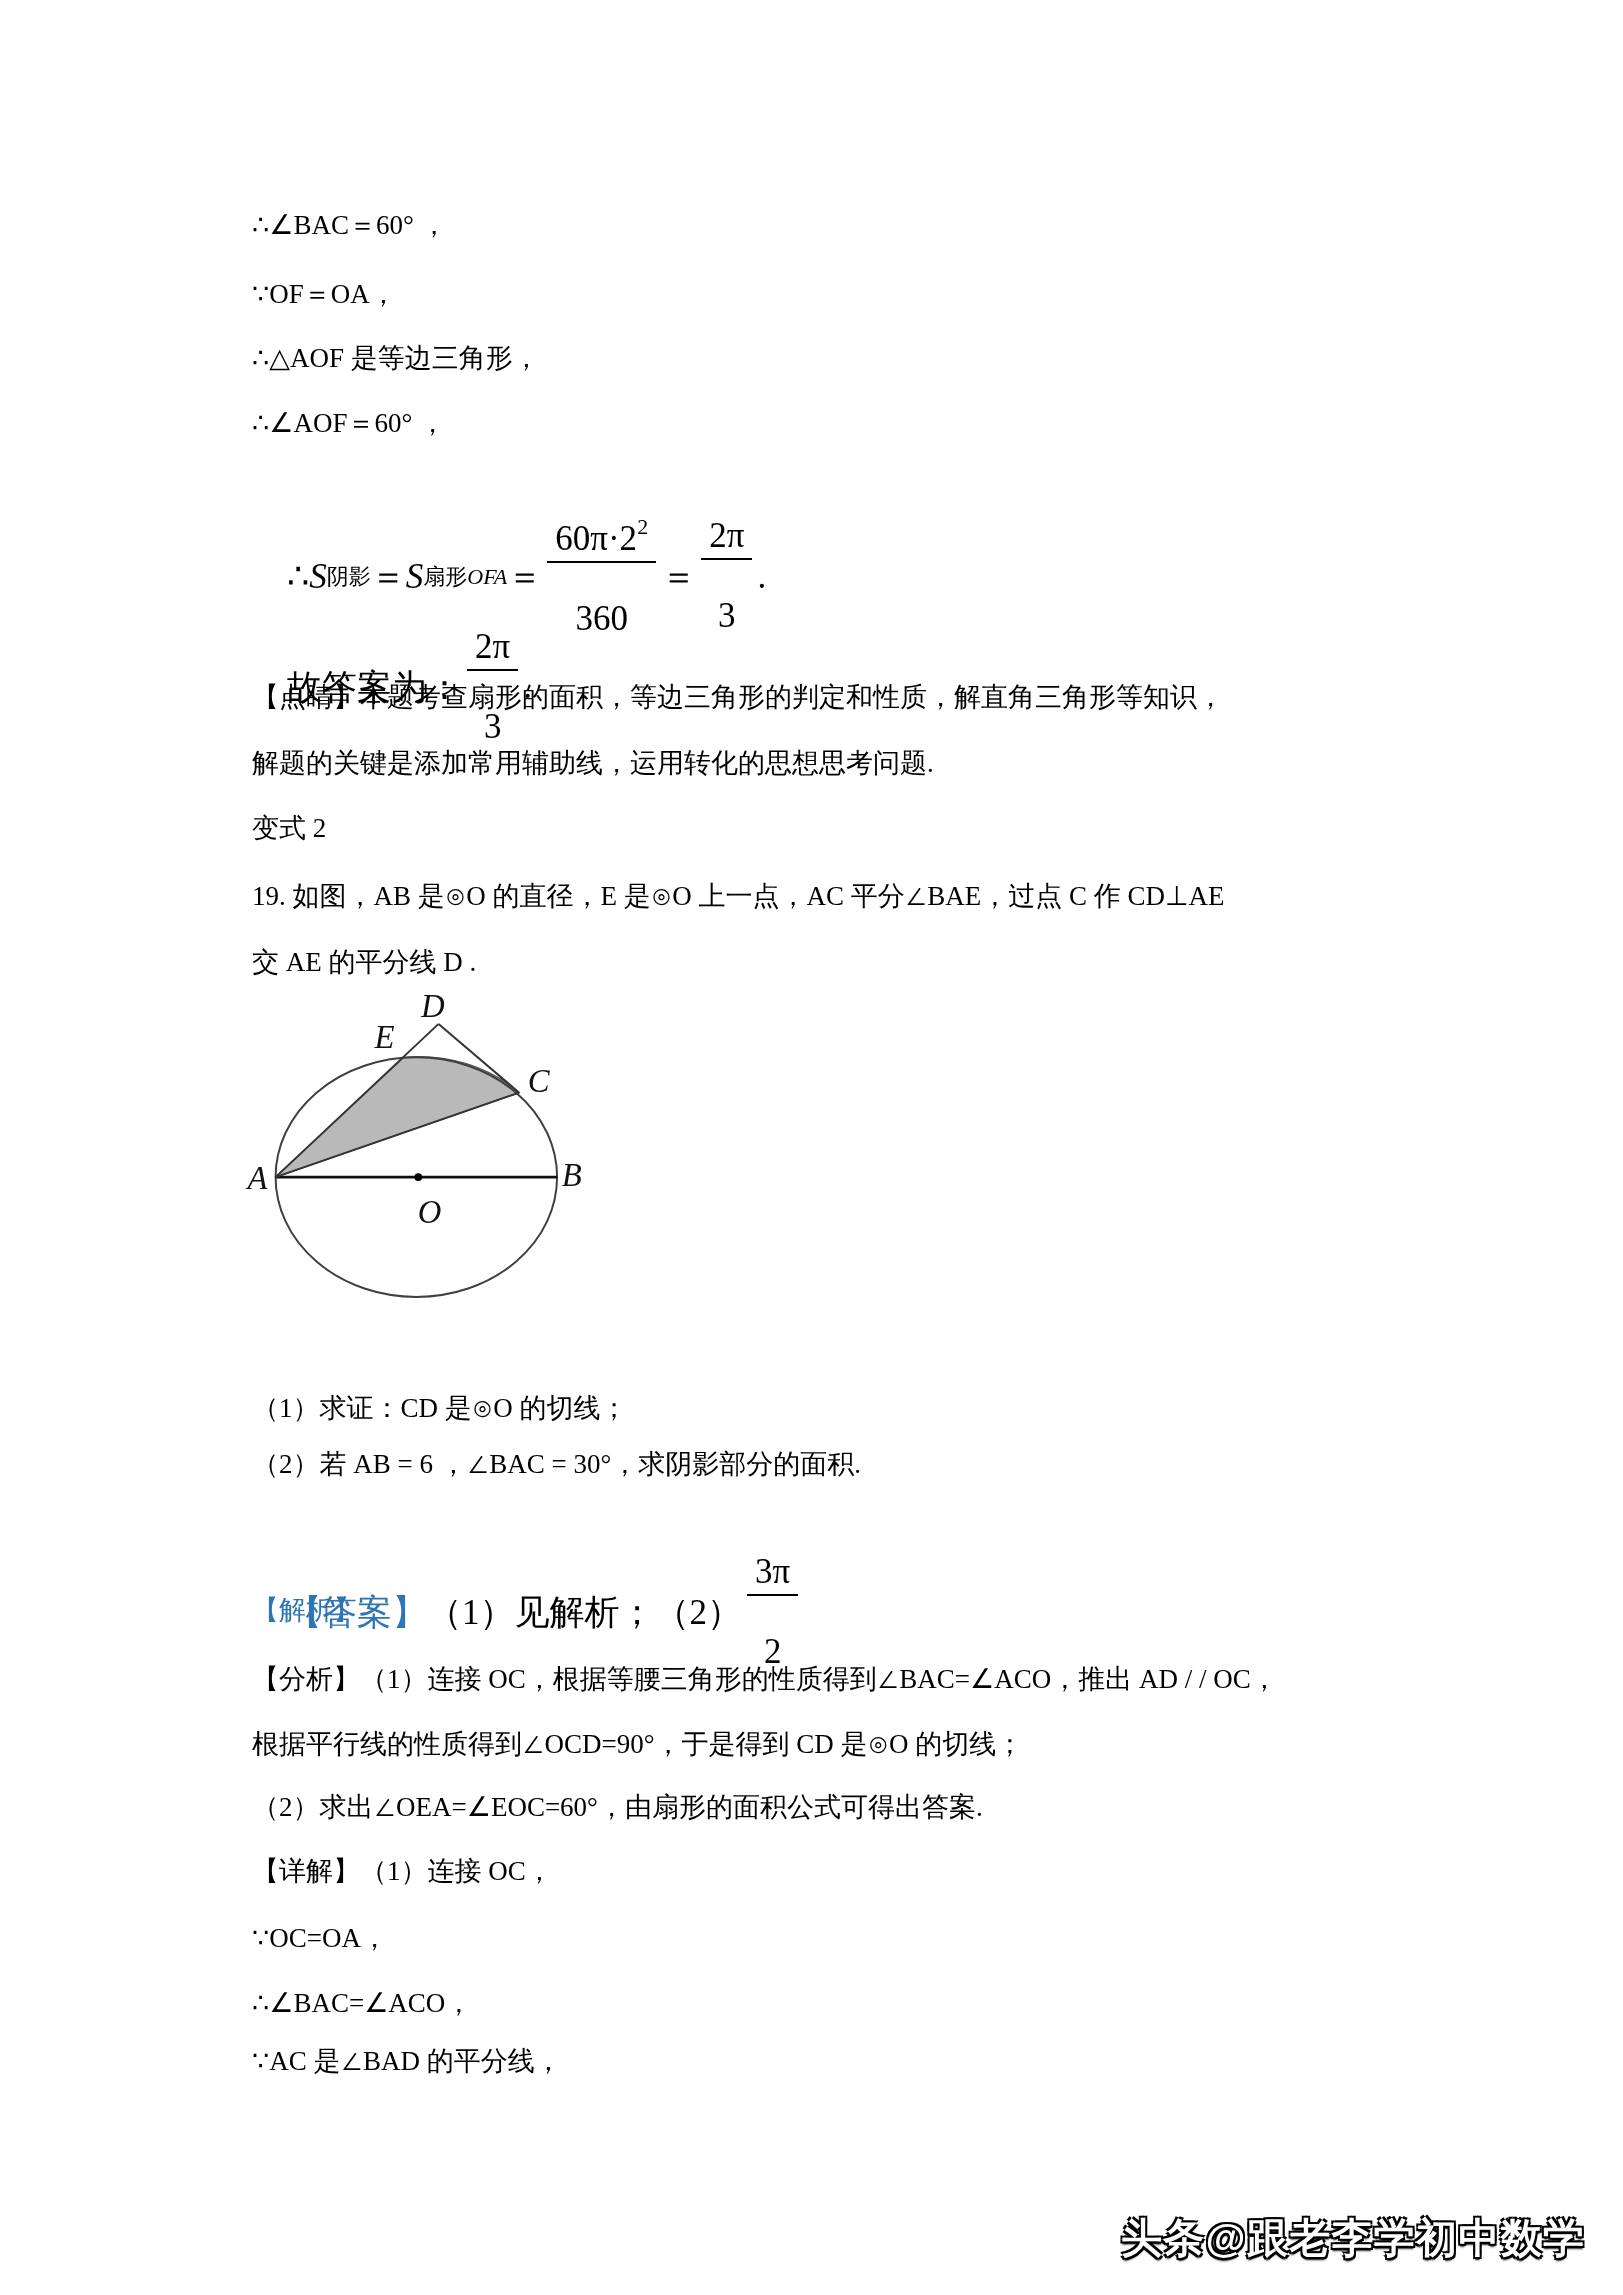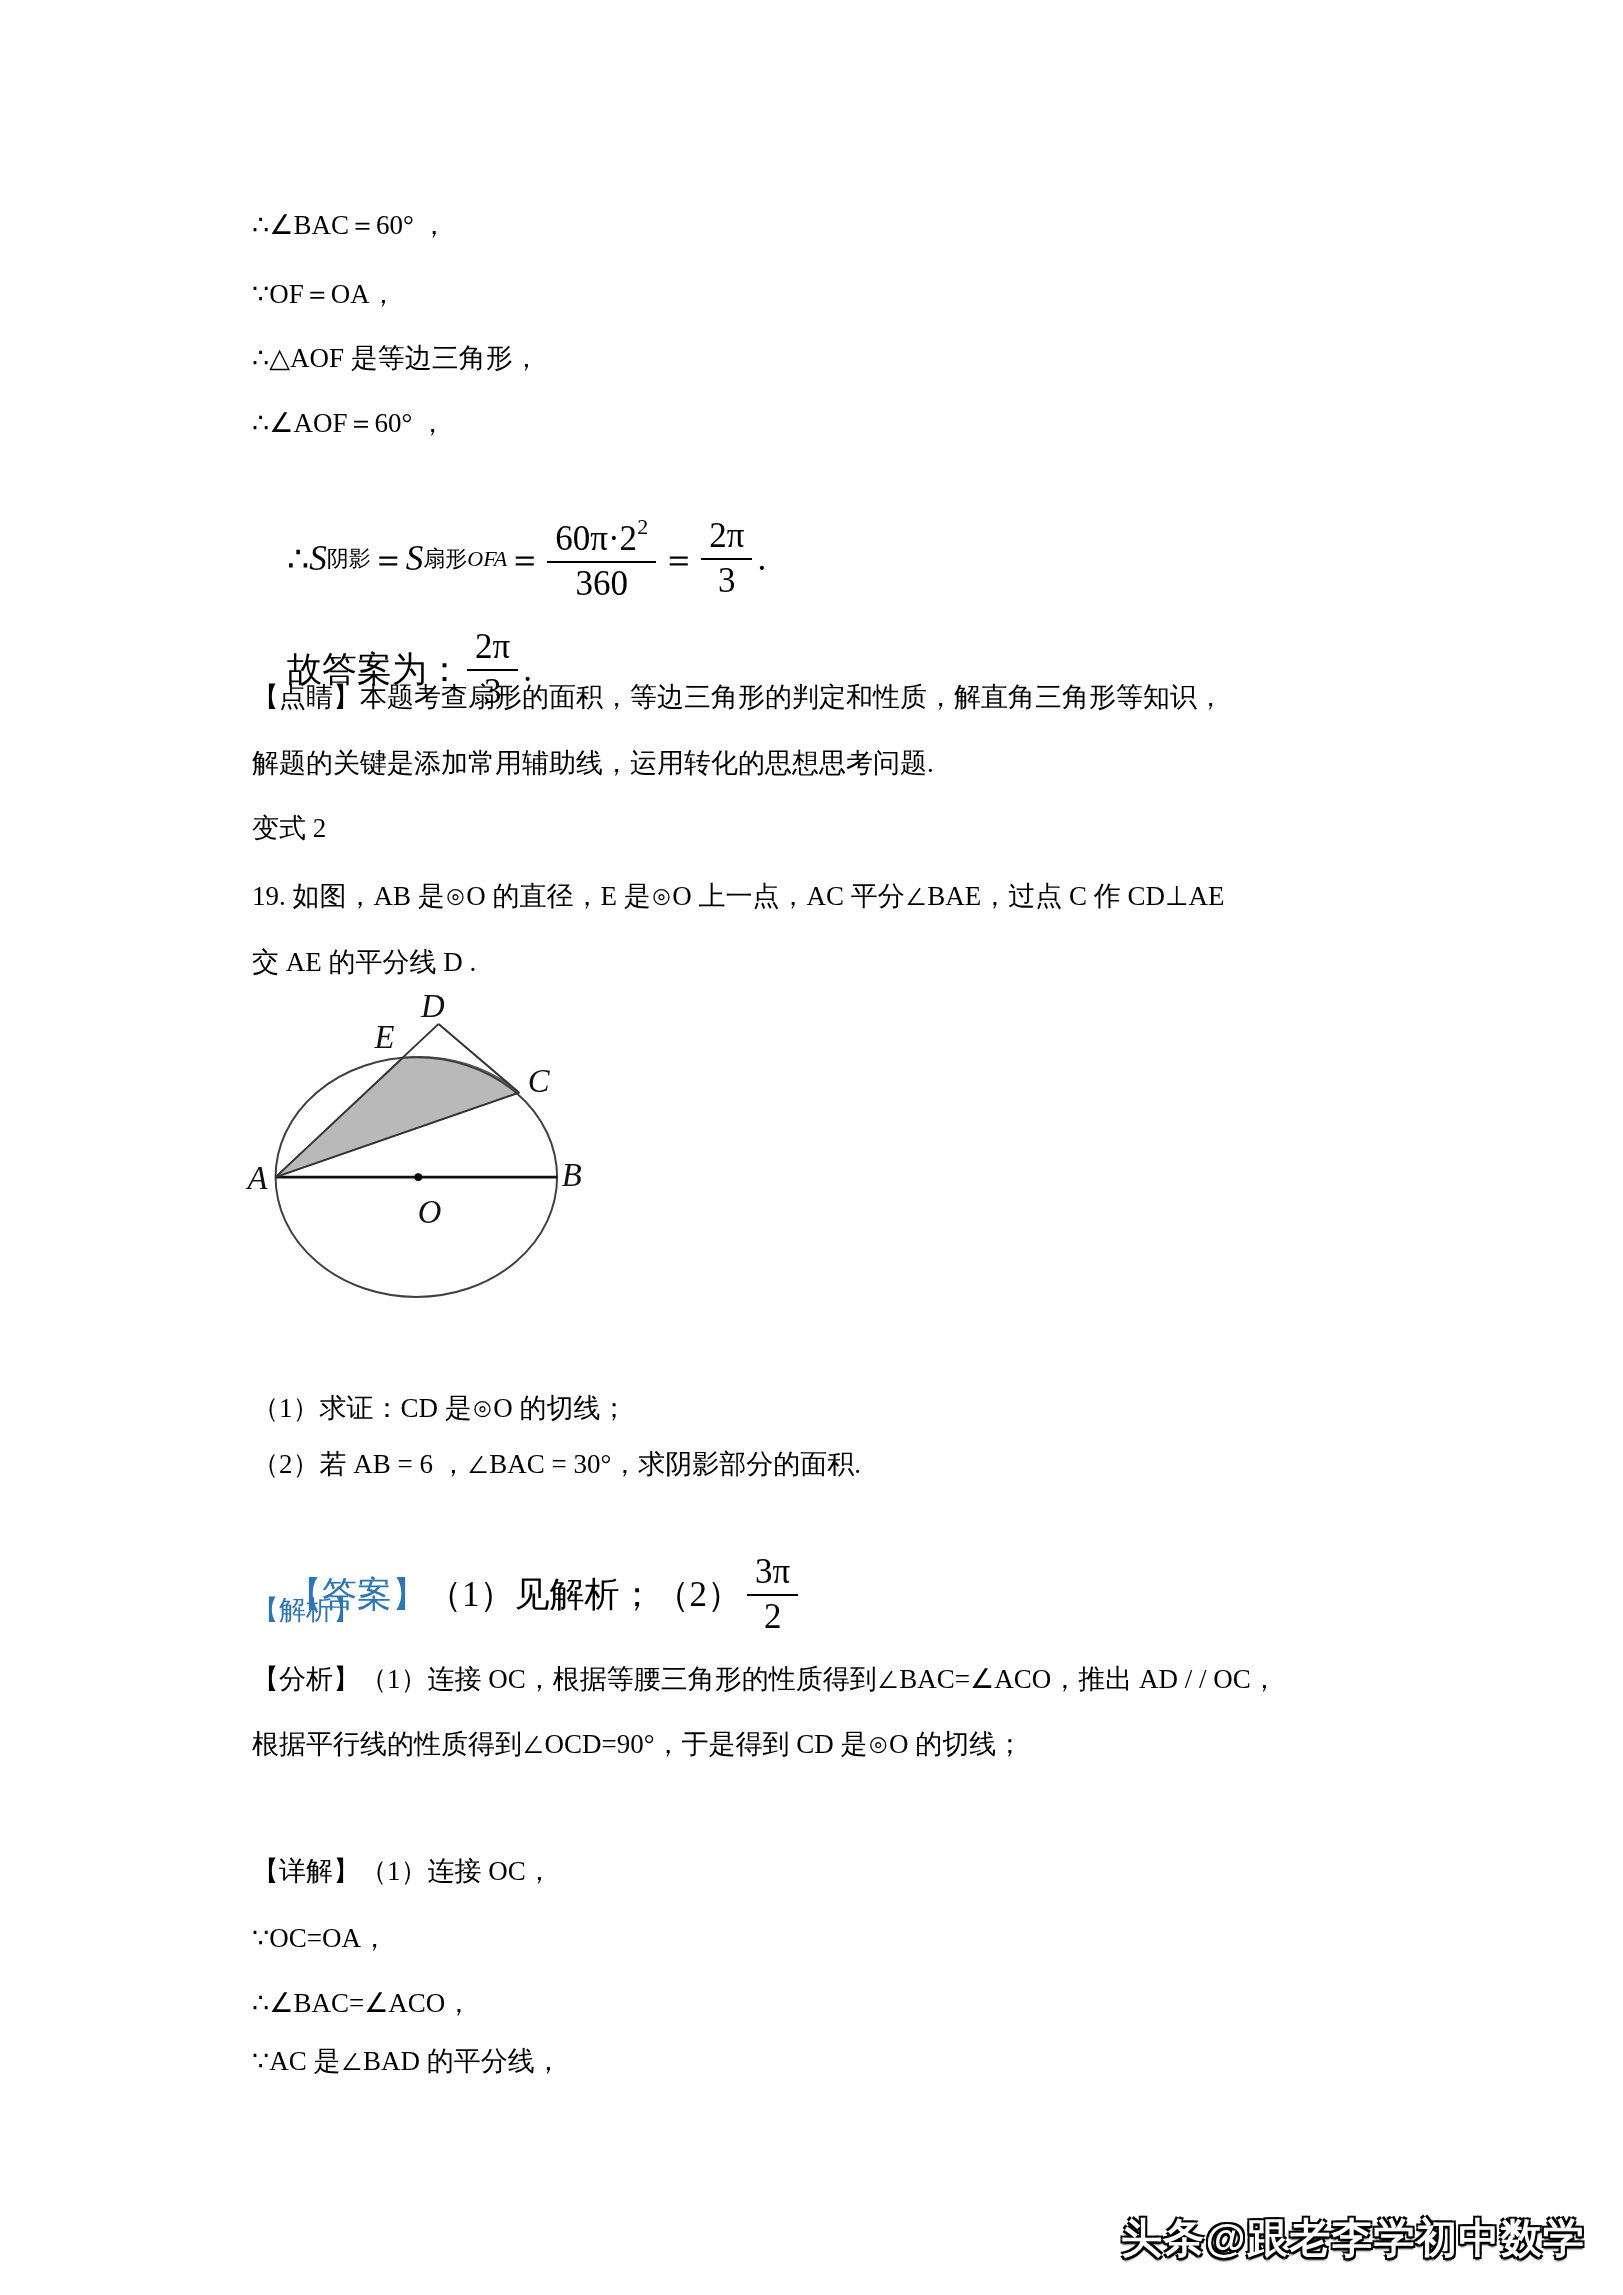--- a/index.html
+++ b/index.html
@@ -37,20 +37,21 @@
   .frac .num{
     display:block;
     padding:0 7.9px 2.6px 7.9px;
     border-bottom:2.6px solid #000;
     line-height:1.1;
   }
   .frac .den{
     display:block;
     padding-top:2px;
     line-height:1.1;
+    margin-top:35px;
   }
   .subsc{
     font-size:22px;
     vertical-align:-9.2px;
   }
   .supsc{
     font-size:22px;
     vertical-align:15.7px;
   }
   .itv{font-style:italic;}
@@ -137,20 +138,21 @@
   <div class="tline" style="top:1392px">（1）求证：CD 是⊙O 的切线；</div>
   <div class="tline" style="top:1448px">（2）若 AB = 6 ，∠BAC = 30°，求阴影部分的面积.</div>
 
   <div class="frow" style="top:1513px">
     <span class="tag-blue">【答案】</span><span>（1）见解析；（2）</span><span class="frac"><span class="num">3π</span><span class="den">2</span></span>
   </div>
 
   <div class="tline tag-blue" style="top:1594px">【解析】</div>
   <div class="tline" style="top:1663px">【分析】（1）连接 OC，根据等腰三角形的性质得到∠BAC=∠ACO，推出 AD / / OC，</div>
   <div class="tline" style="top:1728px">根据平行线的性质得到∠OCD=90°，于是得到 CD 是⊙O 的切线；</div>
+  <div class="tline" style="top:1791px">（2）求出∠OEA=∠EOC=60°，由扇形的面积公式可得出答案.</div>
   <div class="tline" style="top:1855px">【详解】（1）连接 OC，</div>
   <div class="tline" style="top:1922px">∵OC=OA，</div>
   <div class="tline" style="top:1987px">∴∠BAC=∠ACO，</div>
   <div class="tline" style="top:2045px">∵AC 是∠BAD 的平分线，</div>
 
   <div class="watermark">头条@跟老李学初中数学</div>
 
 </div>
 
 

